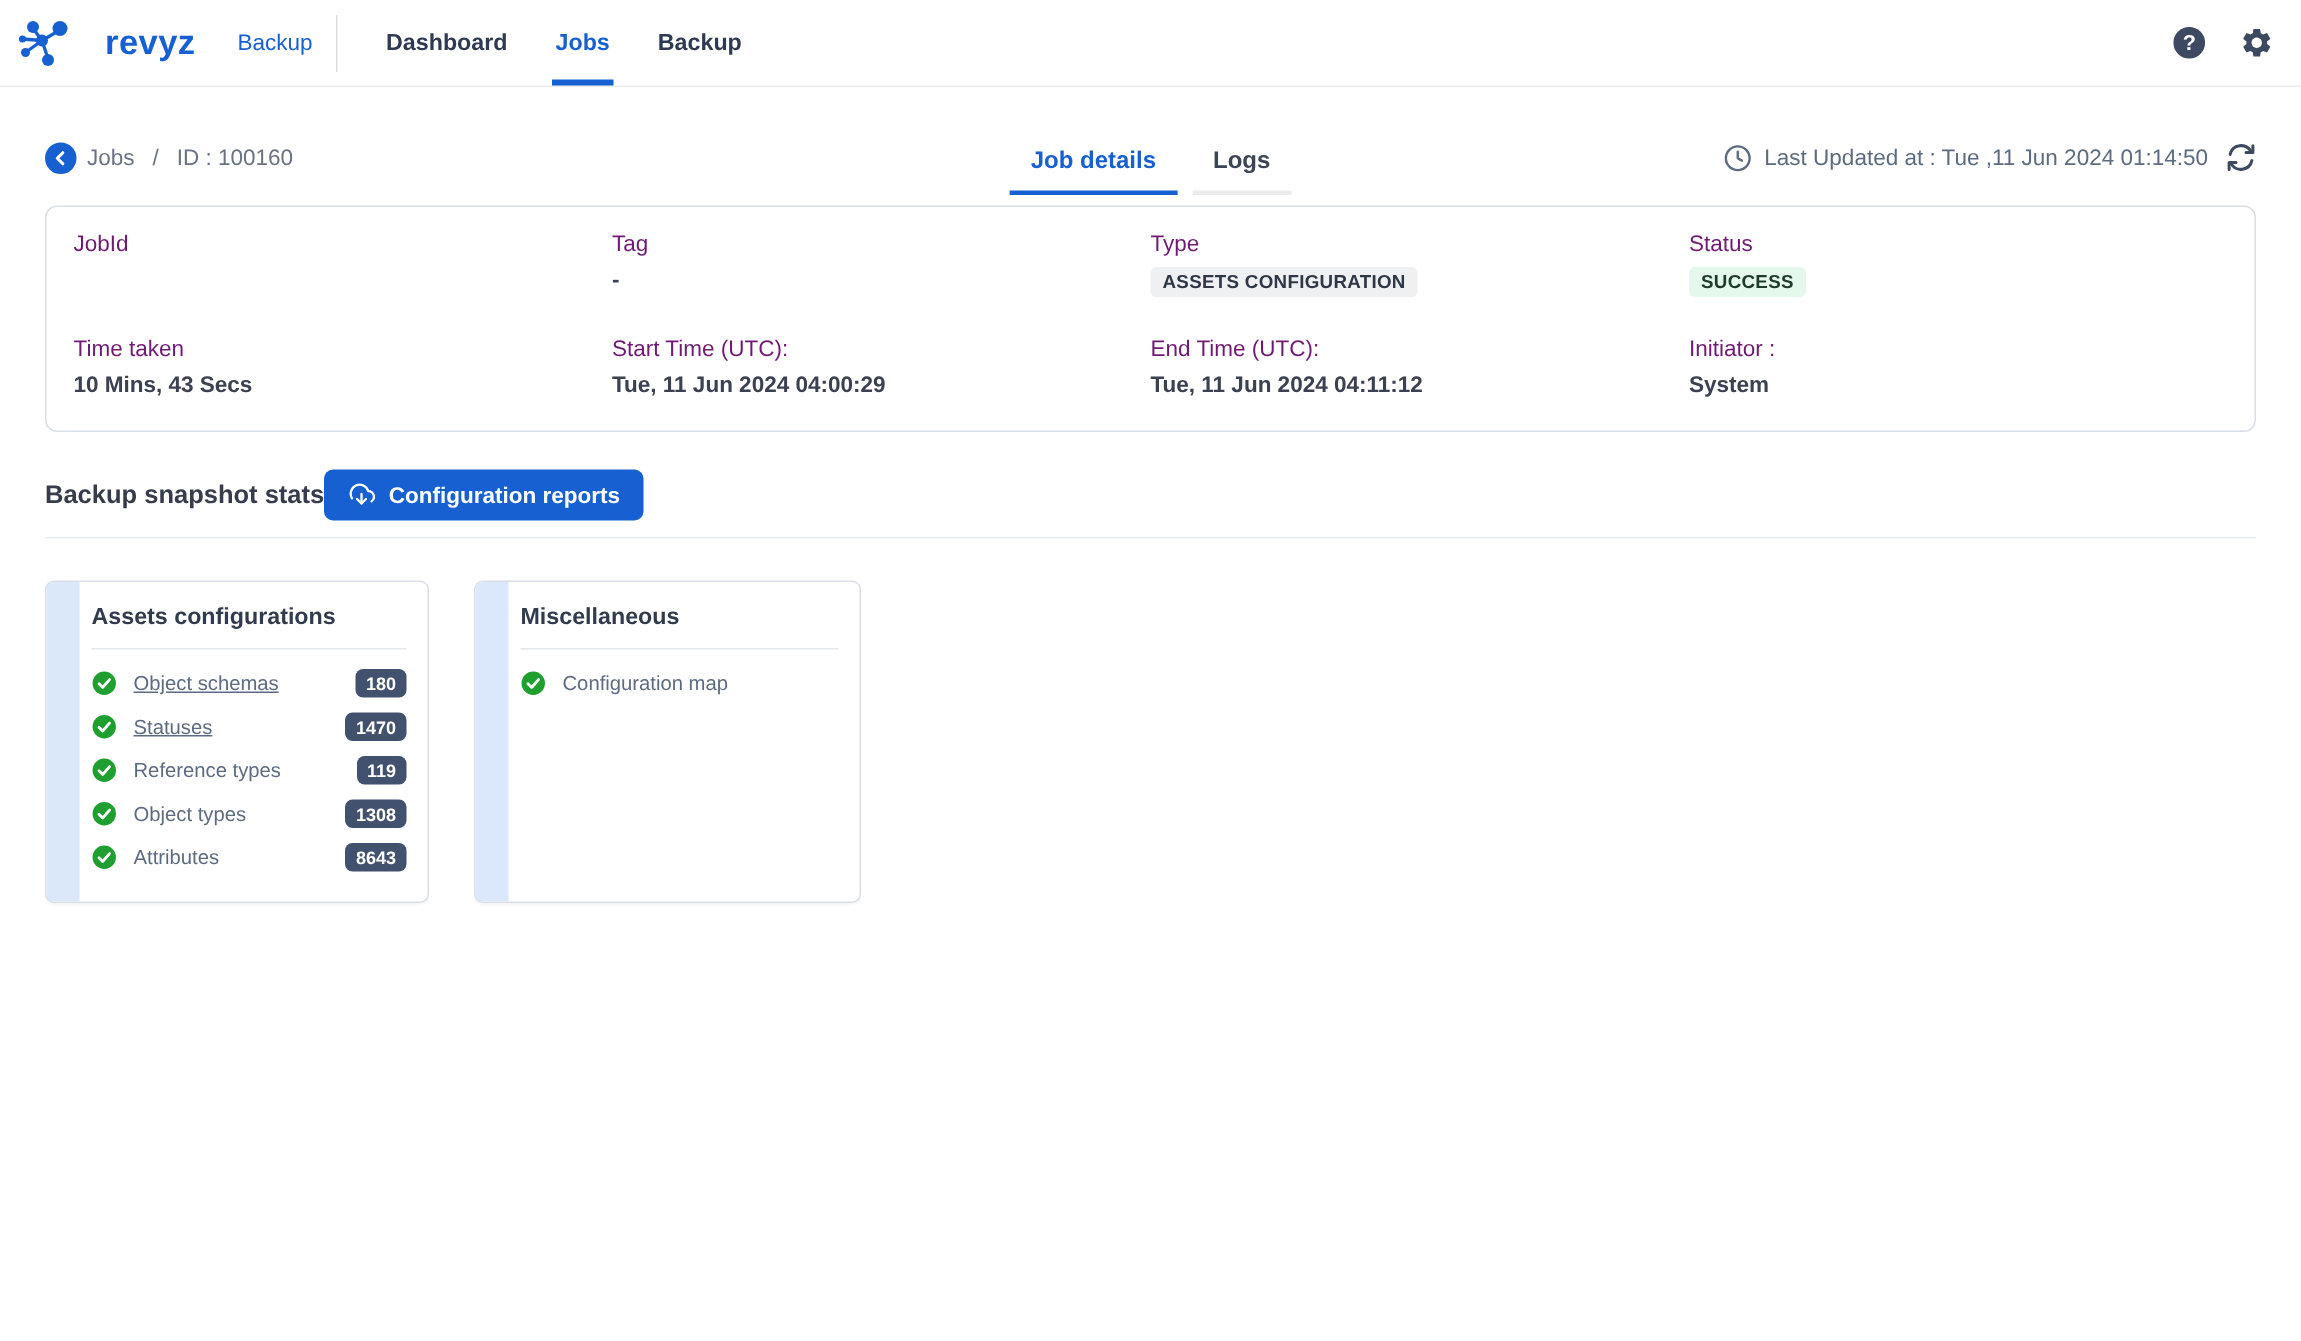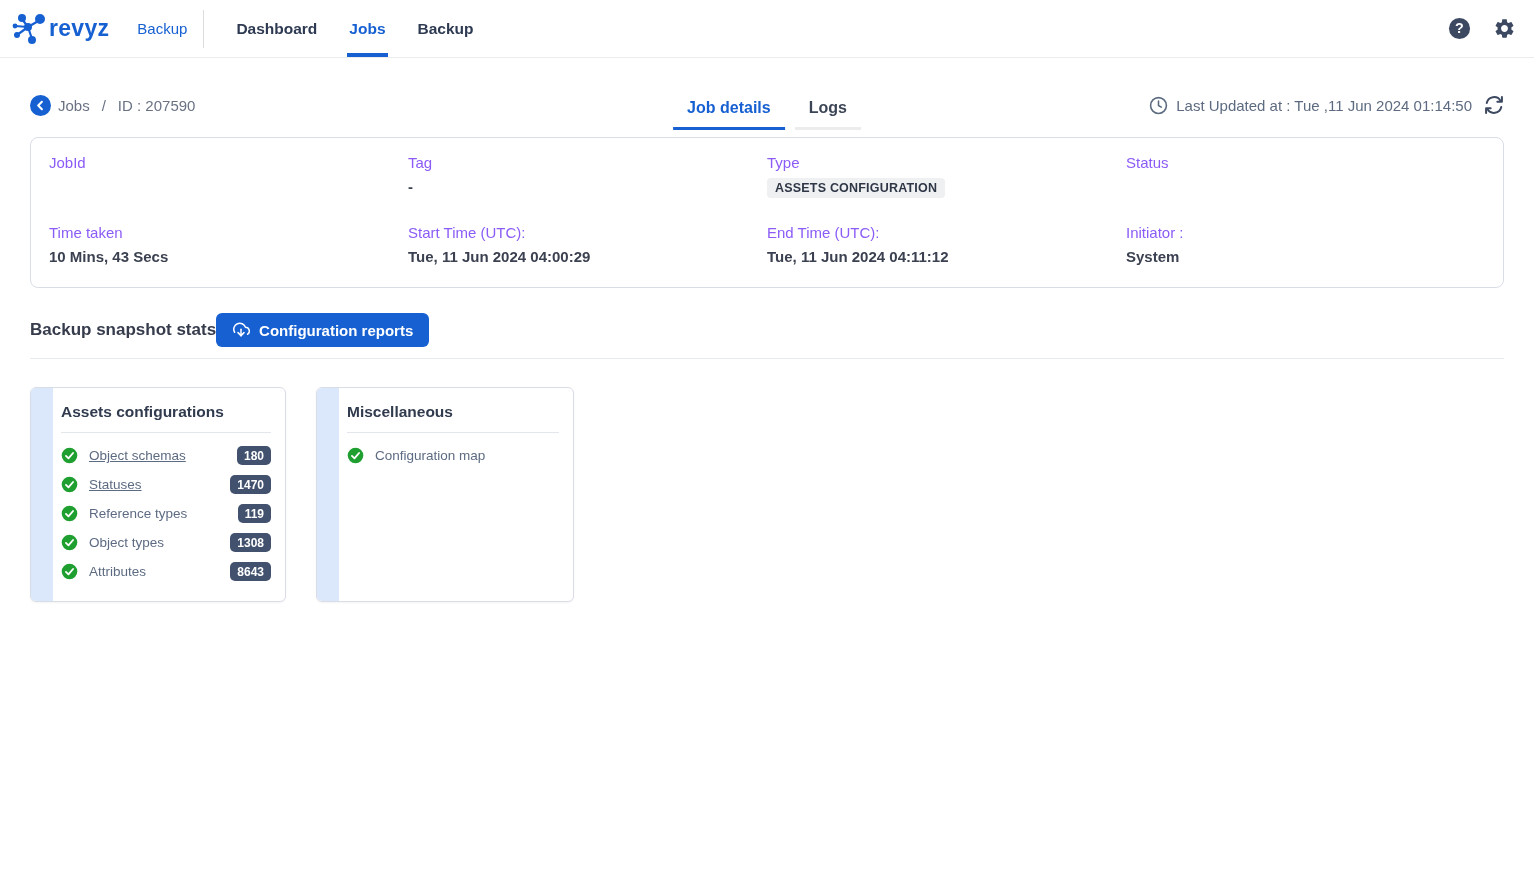--- a/index.html
+++ b/index.html
@@ -2,21 +2,21 @@
 <html><head>
 <meta charset="utf-8">
 <style>
   * { box-sizing: border-box; margin: 0; padding: 0; }
   html, body { width: 1534px; height: 894px; background: #ffffff;
     font-family: "Liberation Sans", sans-serif; color: #3b4150; }
 
   
   .app-header { height: 58px; display: flex; align-items: center;
     padding: 0 18px 0 12px; border-bottom: 1px solid #ececec; }
-  .brand { display: flex; align-items: center; gap: 1px; cursor: pointer; }
+  .brand { display: flex; align-items: center; gap: 22px; cursor: pointer; }
   .brand-name { font-size: 23px; font-weight: bold; color: #1660d2; letter-spacing: .3px; }
   .nav-context { margin-left: 28px; font-size: 15px; color: #1660d2; cursor: pointer; }
   .nav-sep { width: 1px; height: 38px; background: #dcdcdc; margin: 0 16px; }
   .main-nav { display: flex; align-self: stretch; }
   .nav-item { display: flex; align-items: center; padding: 0 16px; font-size: 15.5px;
     font-weight: bold; color: #2e3a52; cursor: pointer; position: relative; }
   .nav-item.active { color: #1660d2; }
   .nav-item.active::after { content: ""; position: absolute; left: 14px; right: 14px;
     bottom: 0; height: 4px; background: #1660d2; }
   .header-actions { margin-left: auto; display: flex; align-items: center; gap: 22px; }
@@ -36,21 +36,21 @@
     border-bottom: 3px solid #ececec; cursor: pointer; }
   .tab.active { color: #1660d2; border-bottom-color: #1660d2; }
   .last-updated { margin-left: auto; display: flex; align-items: center; gap: 8px;
     font-size: 15px; color: #5d6b80; justify-content: flex-end; }
   .refresh-btn { cursor: pointer; display: flex; margin-left: 4px; }
 
   
   .details-panel { margin: 9px 30px 0; border: 1px solid #d9dee6; border-radius: 8px;
     padding: 16px 18px 22px; display: grid; grid-template-columns: repeat(4, 1fr);
     row-gap: 26px; }
-  .field-label { font-size: 15px; color: #8b5cf6; margin-bottom: 7px; }
+  .field-label { font-size: 15px; color: #701a75; margin-bottom: 7px; }
   .field-value { font-size: 15px; font-weight: bold; color: #3b4150; }
   .badge { display: inline-block; font-size: 12.5px; font-weight: bold;
     padding: 3px 8px; border-radius: 4px; letter-spacing: .2px; }
   .badge-gray { background: #eff0f2; color: #2f3747; }
   .badge-green { background: #e4f8ec; color: #1c3b28; }
 
   
   .stats-header { margin: 25px 30px 0; display: flex; align-items: center;
     justify-content: flex-start; }
   .stats-title { font-size: 17px; font-weight: bold; color: #363c4c; }
@@ -129,21 +129,21 @@
 
 <div class="toolbar-row">
   <div class="breadcrumb">
     <span class="back-btn">
       <svg width="11" height="11" viewBox="0 0 24 24" fill="none" stroke="#ffffff" stroke-width="4.5" stroke-linecap="round" stroke-linejoin="round">
         <polyline points="15,4 7,12 15,20"></polyline>
       </svg>
     </span>
     <span class="crumb-section">Jobs</span>
     <span class="crumb-sep">/</span>
-    <span>ID : 207590</span>
+    <span>ID : 100160</span>
   </div>
 
   <div class="tabs">
     <div class="tab active">Job details</div>
     <div class="tab">Logs</div>
   </div>
 
   <div class="last-updated">
     <span>
       <svg width="19" height="19" viewBox="0 0 24 24" fill="none" stroke="#5d6b80" stroke-width="2">
@@ -170,20 +170,21 @@
   <div class="field">
     <div class="field-label">Tag</div>
     <div class="field-value">-</div>
   </div>
   <div class="field">
     <div class="field-label">Type</div>
     <div class="field-value"><span class="badge badge-gray">ASSETS CONFIGURATION</span></div>
   </div>
   <div class="field">
     <div class="field-label">Status</div>
+    <div class="field-value"><span class="badge badge-green">SUCCESS</span></div>
   </div>
   <div class="field">
     <div class="field-label">Time taken</div>
     <div class="field-value">10 Mins, 43 Secs</div>
   </div>
   <div class="field">
     <div class="field-label">Start Time (UTC):</div>
     <div class="field-value">Tue, 11 Jun 2024 04:00:29</div>
   </div>
   <div class="field">

